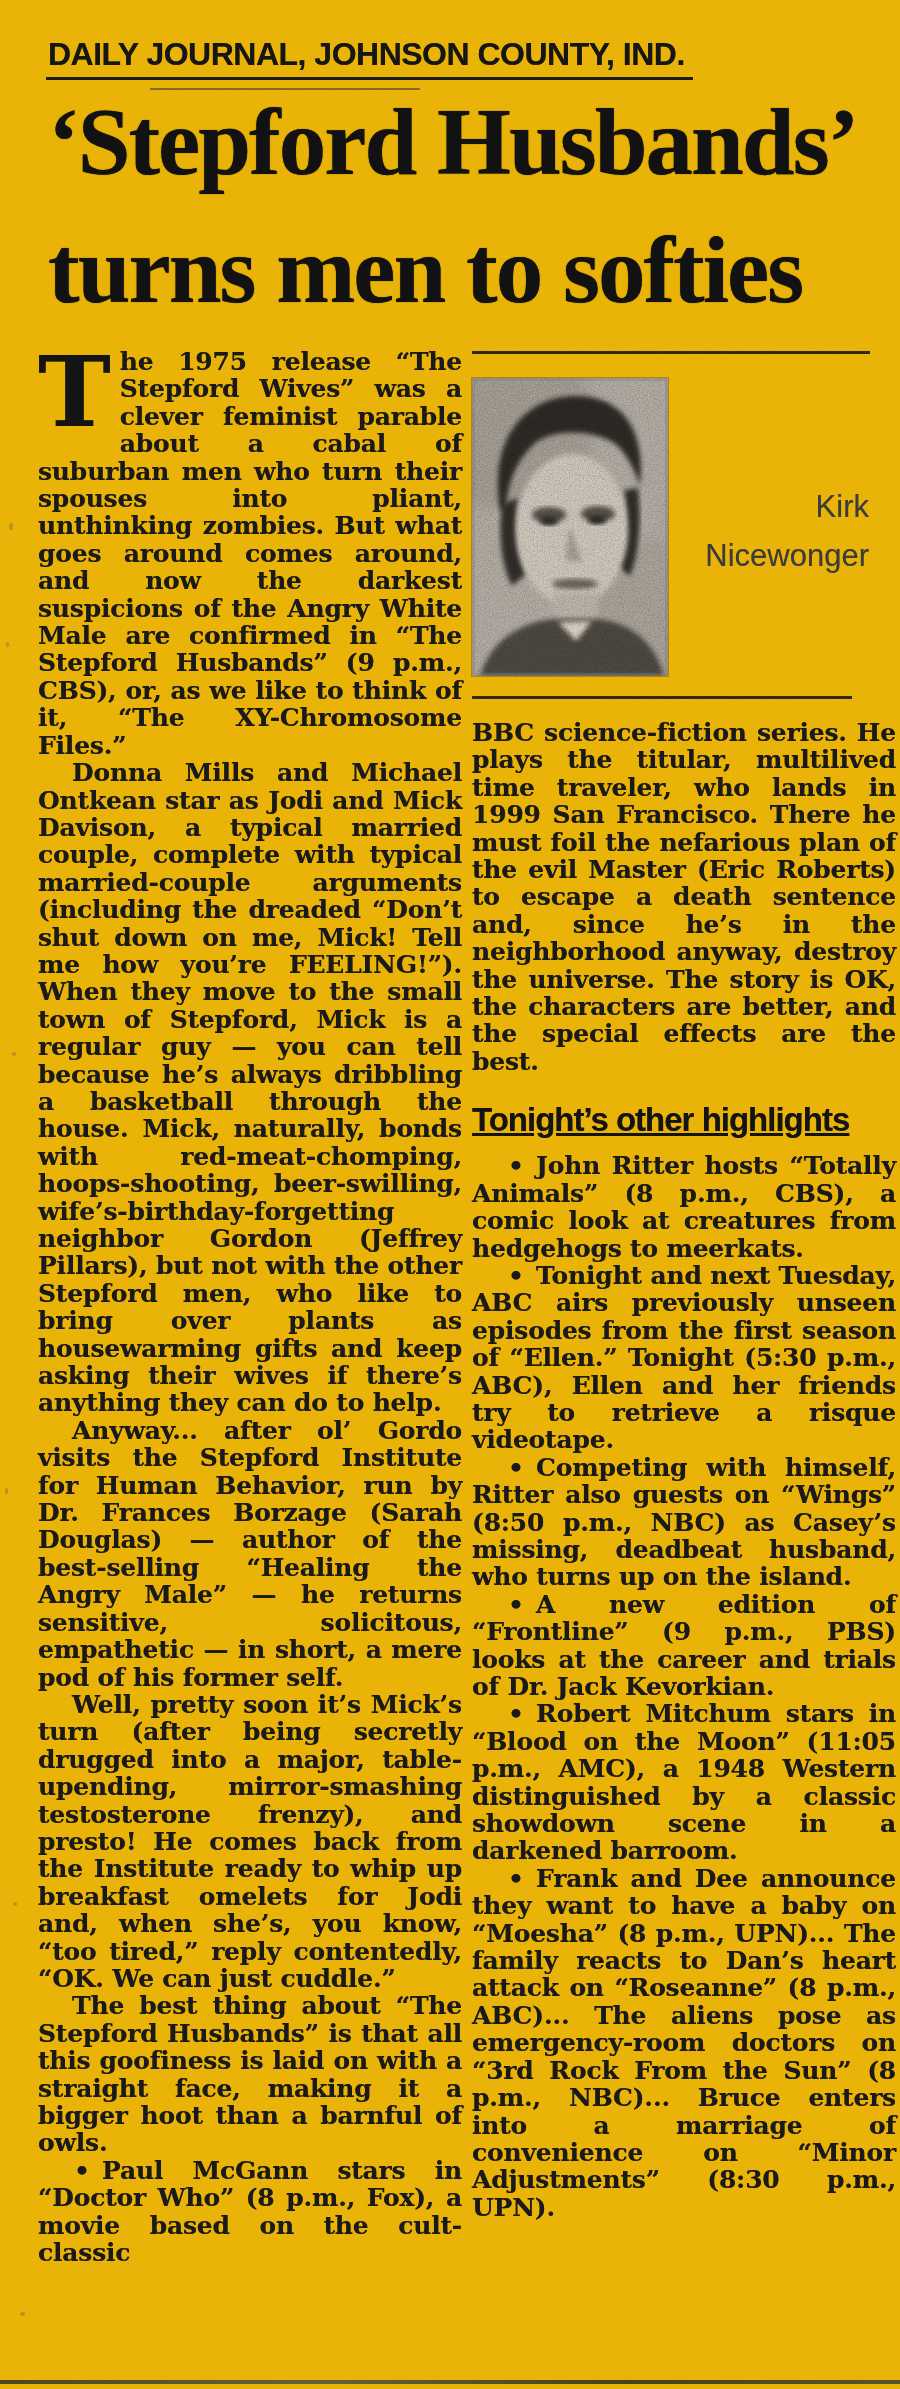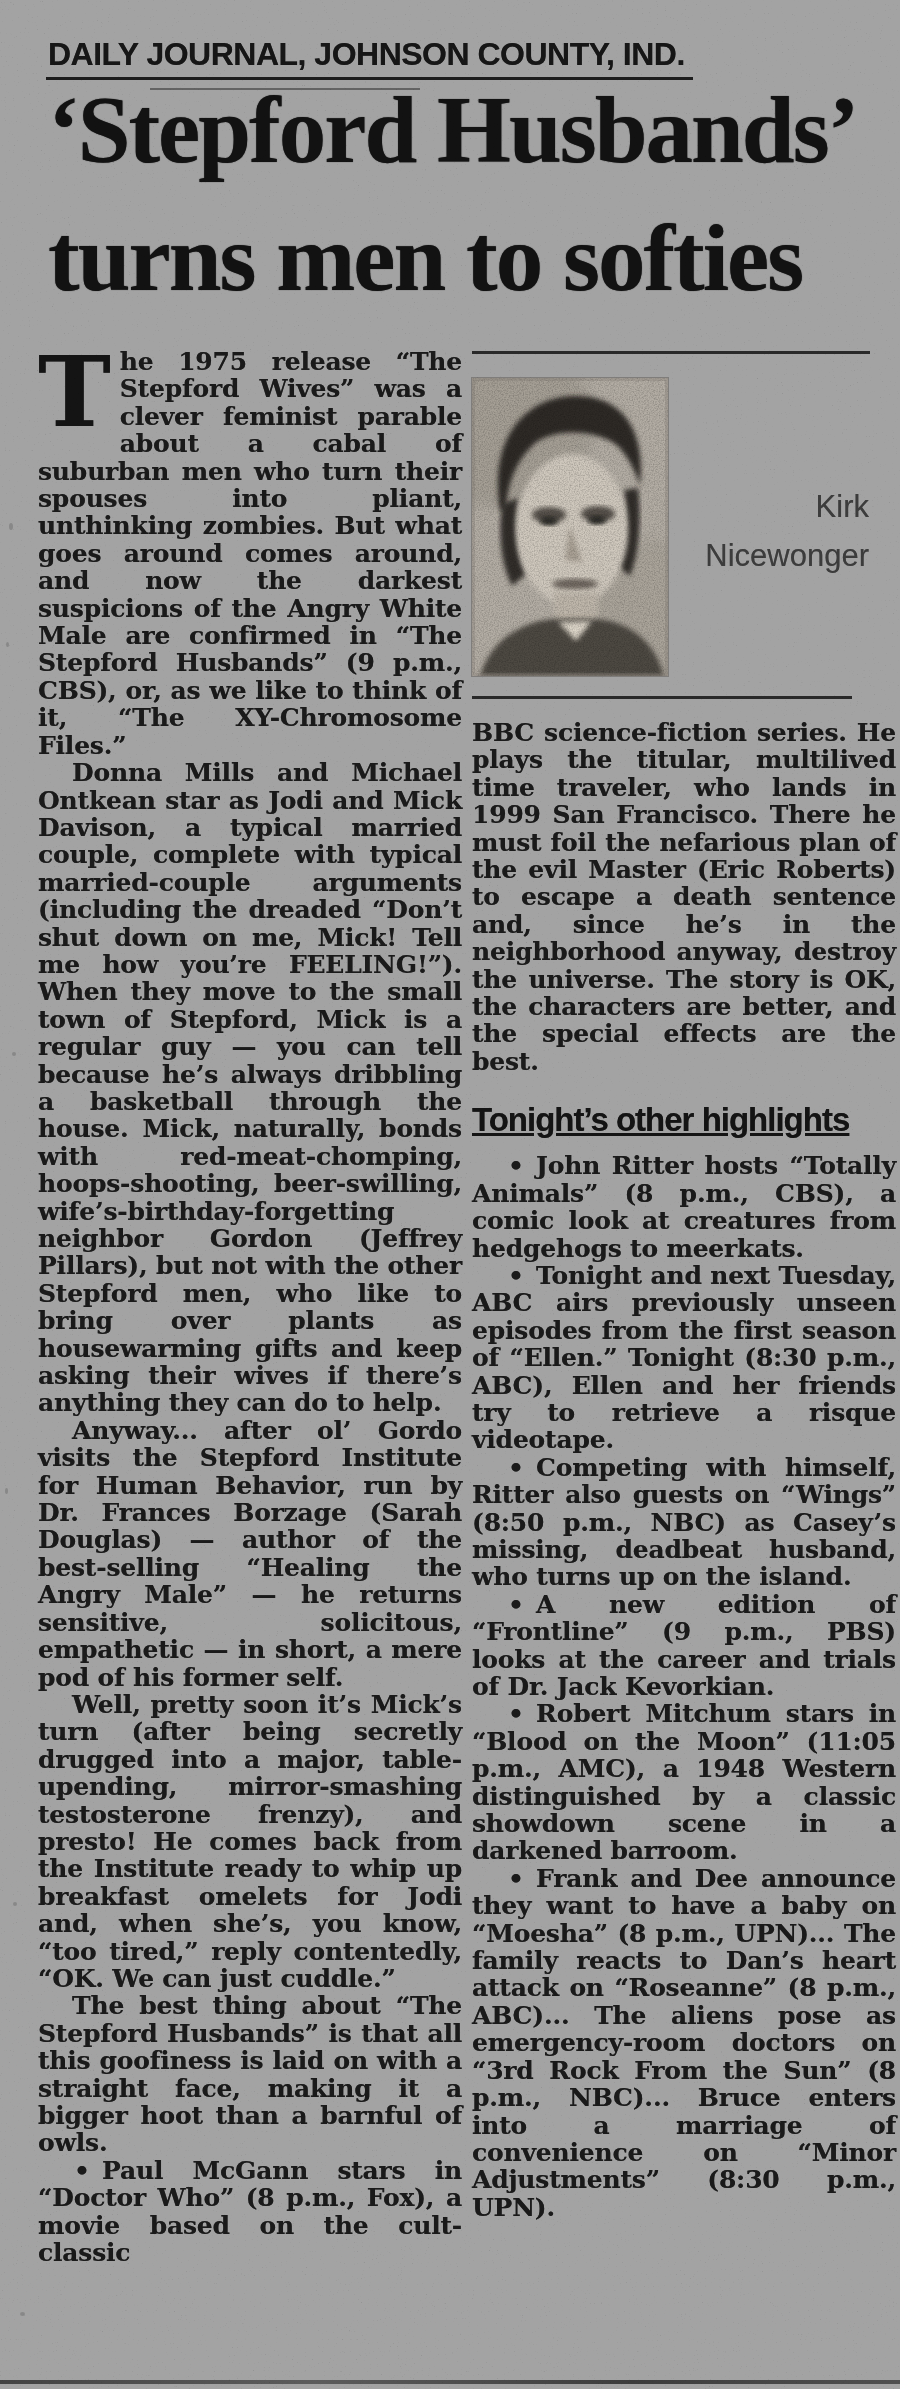--- a/index.html
+++ b/index.html
@@ -1,32 +1,32 @@
 <!DOCTYPE html>
 <html lang="en"><head>
 <meta charset="utf-8">
 <style>
   html,body{margin:0;padding:0;background:#e8e7e3;}
   .page{
     position:relative; width:900px; height:2389px; margin:0 auto;
-    background:#a3a3a3; overflow:hidden; color:#191919;
+    background:#eab308; overflow:hidden; color:#191919;
     font-family:"DejaVu Serif","Liberation Serif",serif;
   }
   
   .masthead{
     position:absolute; left:46px; top:34px;
     font:700 32px/40px "Liberation Sans",sans-serif;
     letter-spacing:-0.5px; color:#161616;
     border-bottom:3px solid #1d1d1d; padding:0 8px 3px 2px;
     text-shadow:0 0 0.5px rgba(0,0,0,.6);
   }
   .masthead-subline{position:absolute;left:150px;top:88px;width:270px;height:2px;background:#2f2f2f;opacity:.55;}
   
   .headline{
-    position:absolute; left:48px; top:66px; width:848px;
+    position:absolute; left:48px; top:78px; width:848px;
     font:700 95px/128px "Liberation Serif",serif;
     letter-spacing:-2px; color:#121212;
     text-shadow:0 0 1px rgba(0,0,0,.75);
   }
   .headline .hl-line{white-space:nowrap;}
   
   .col{
     position:absolute; width:424px; text-align:justify;
     font-size:25px; line-height:27.4px; font-weight:700;
     letter-spacing:-0.2px; color:#1a1a1a;
@@ -130,21 +130,21 @@
       </div>
       <div class="caption">Kirk Nicewonger</div>
     </div>
 
     <div class="rule rule-bottom"></div>
 
     <p class="flush intro">BBC science-fiction series. He plays the titular, multilived time traveler, who lands in 1999 San Francisco. There he must foil the nefarious plan of the evil Master (Eric Roberts) to escape a death sentence and, since he’s in the neighborhood anyway, destroy the universe. The story is OK, the characters are better, and the special effects are the best.</p>
 
     <h2>Tonight’s other highlights</h2>
     <p class="item">• John Ritter hosts “Totally Animals” (8 p.m., CBS), a comic look at creatures from hedgehogs to meerkats.</p>
-    <p class="item">• Tonight and next Tuesday, ABC airs previously unseen episodes from the first season of “Ellen.” Tonight (8:30 p.m., ABC), Ellen and her friends try to retrieve a risque videotape.</p>
+    <p class="item">• Tonight and next Tuesday, ABC airs previously unseen episodes from the first season of “Ellen.” Tonight (5:30 p.m., ABC), Ellen and her friends try to retrieve a risque videotape.</p>
     <p class="item">• Competing with himself, Ritter also guests on “Wings” (8:50 p.m., NBC) as Casey’s missing, deadbeat husband, who turns up on the island.</p>
     <p class="item">• A new edition of “Frontline” (9 p.m., PBS) looks at the career and trials of Dr. Jack Kevorkian.</p>
 
     <p class="item">• Robert Mitchum stars in “Blood on the Moon” (11:05 p.m., AMC), a 1948 Western distinguished by a classic showdown scene in a darkened barroom.</p>
 
     <p class="item">• Frank and Dee announce they want to have a baby on “Moesha” (8 p.m., UPN)... The family reacts to Dan’s heart attack on “Roseanne” (8 p.m., ABC)... The aliens pose as emergency-room doctors on “3rd Rock From the Sun” (8 p.m., NBC)... Bruce enters into a marriage of convenience on “Minor Adjustments” (8:30 p.m., UPN).</p>
 
   </div>
 
   <div class="page-rule"></div>

